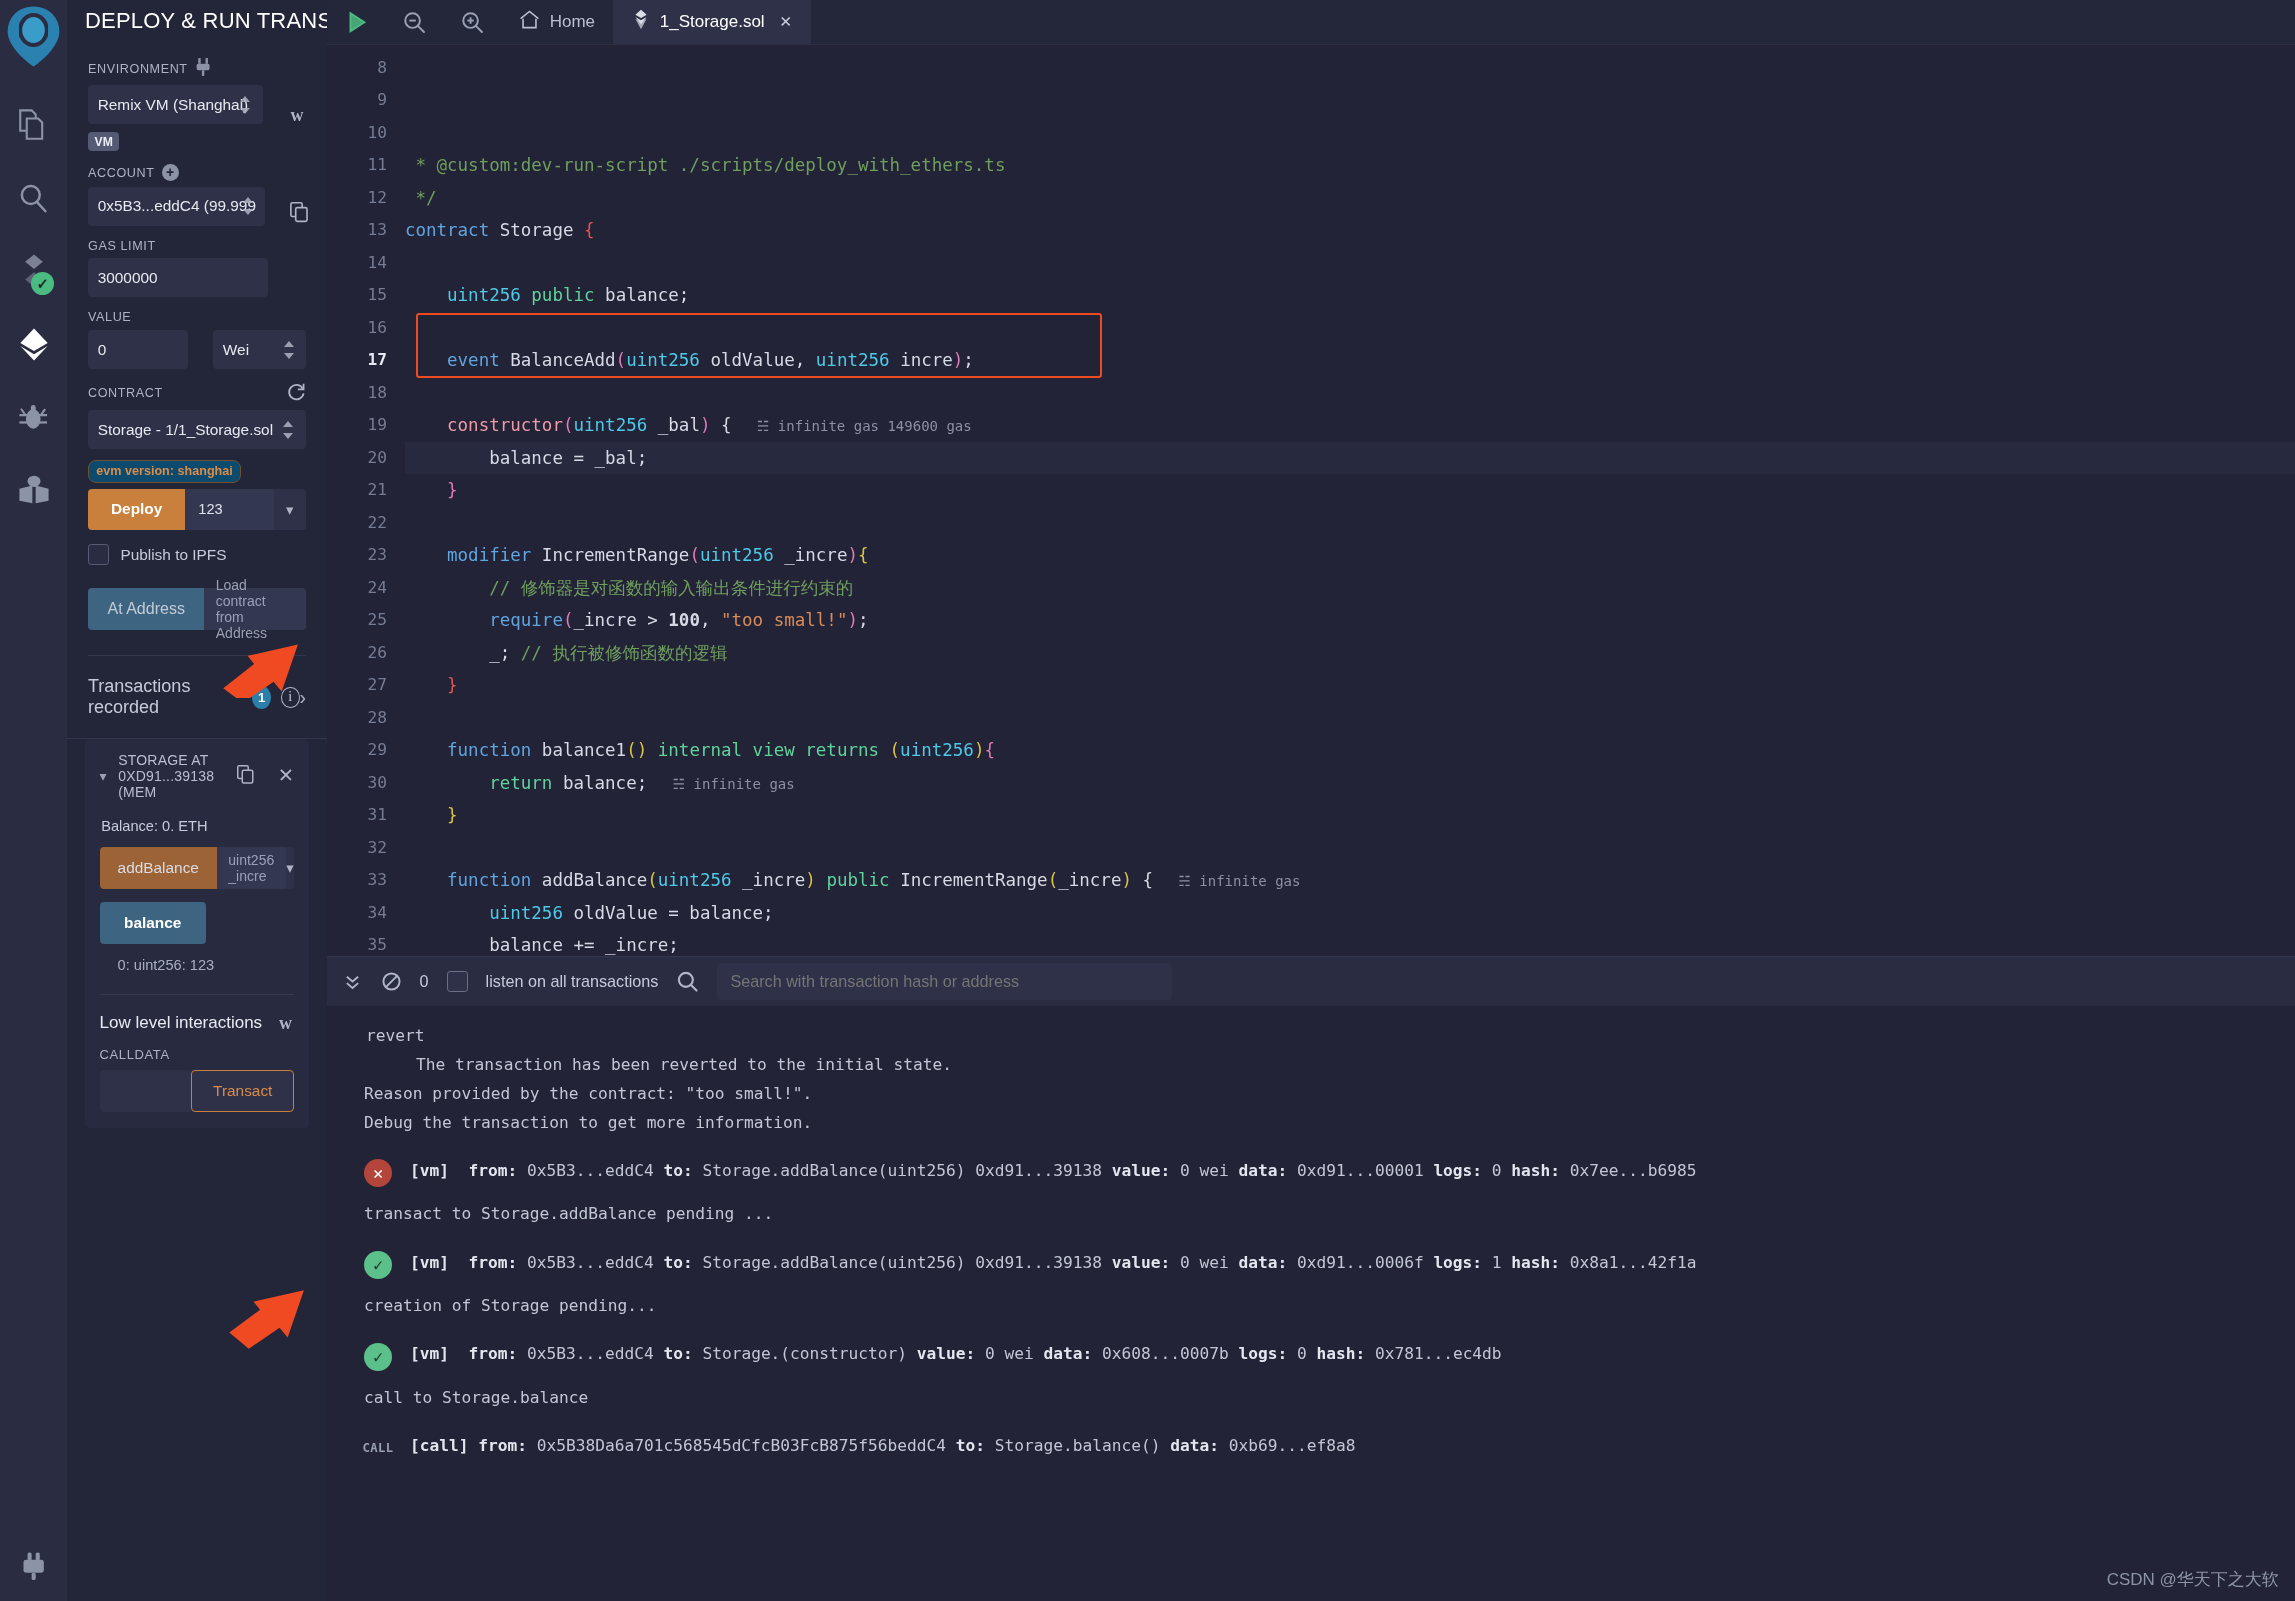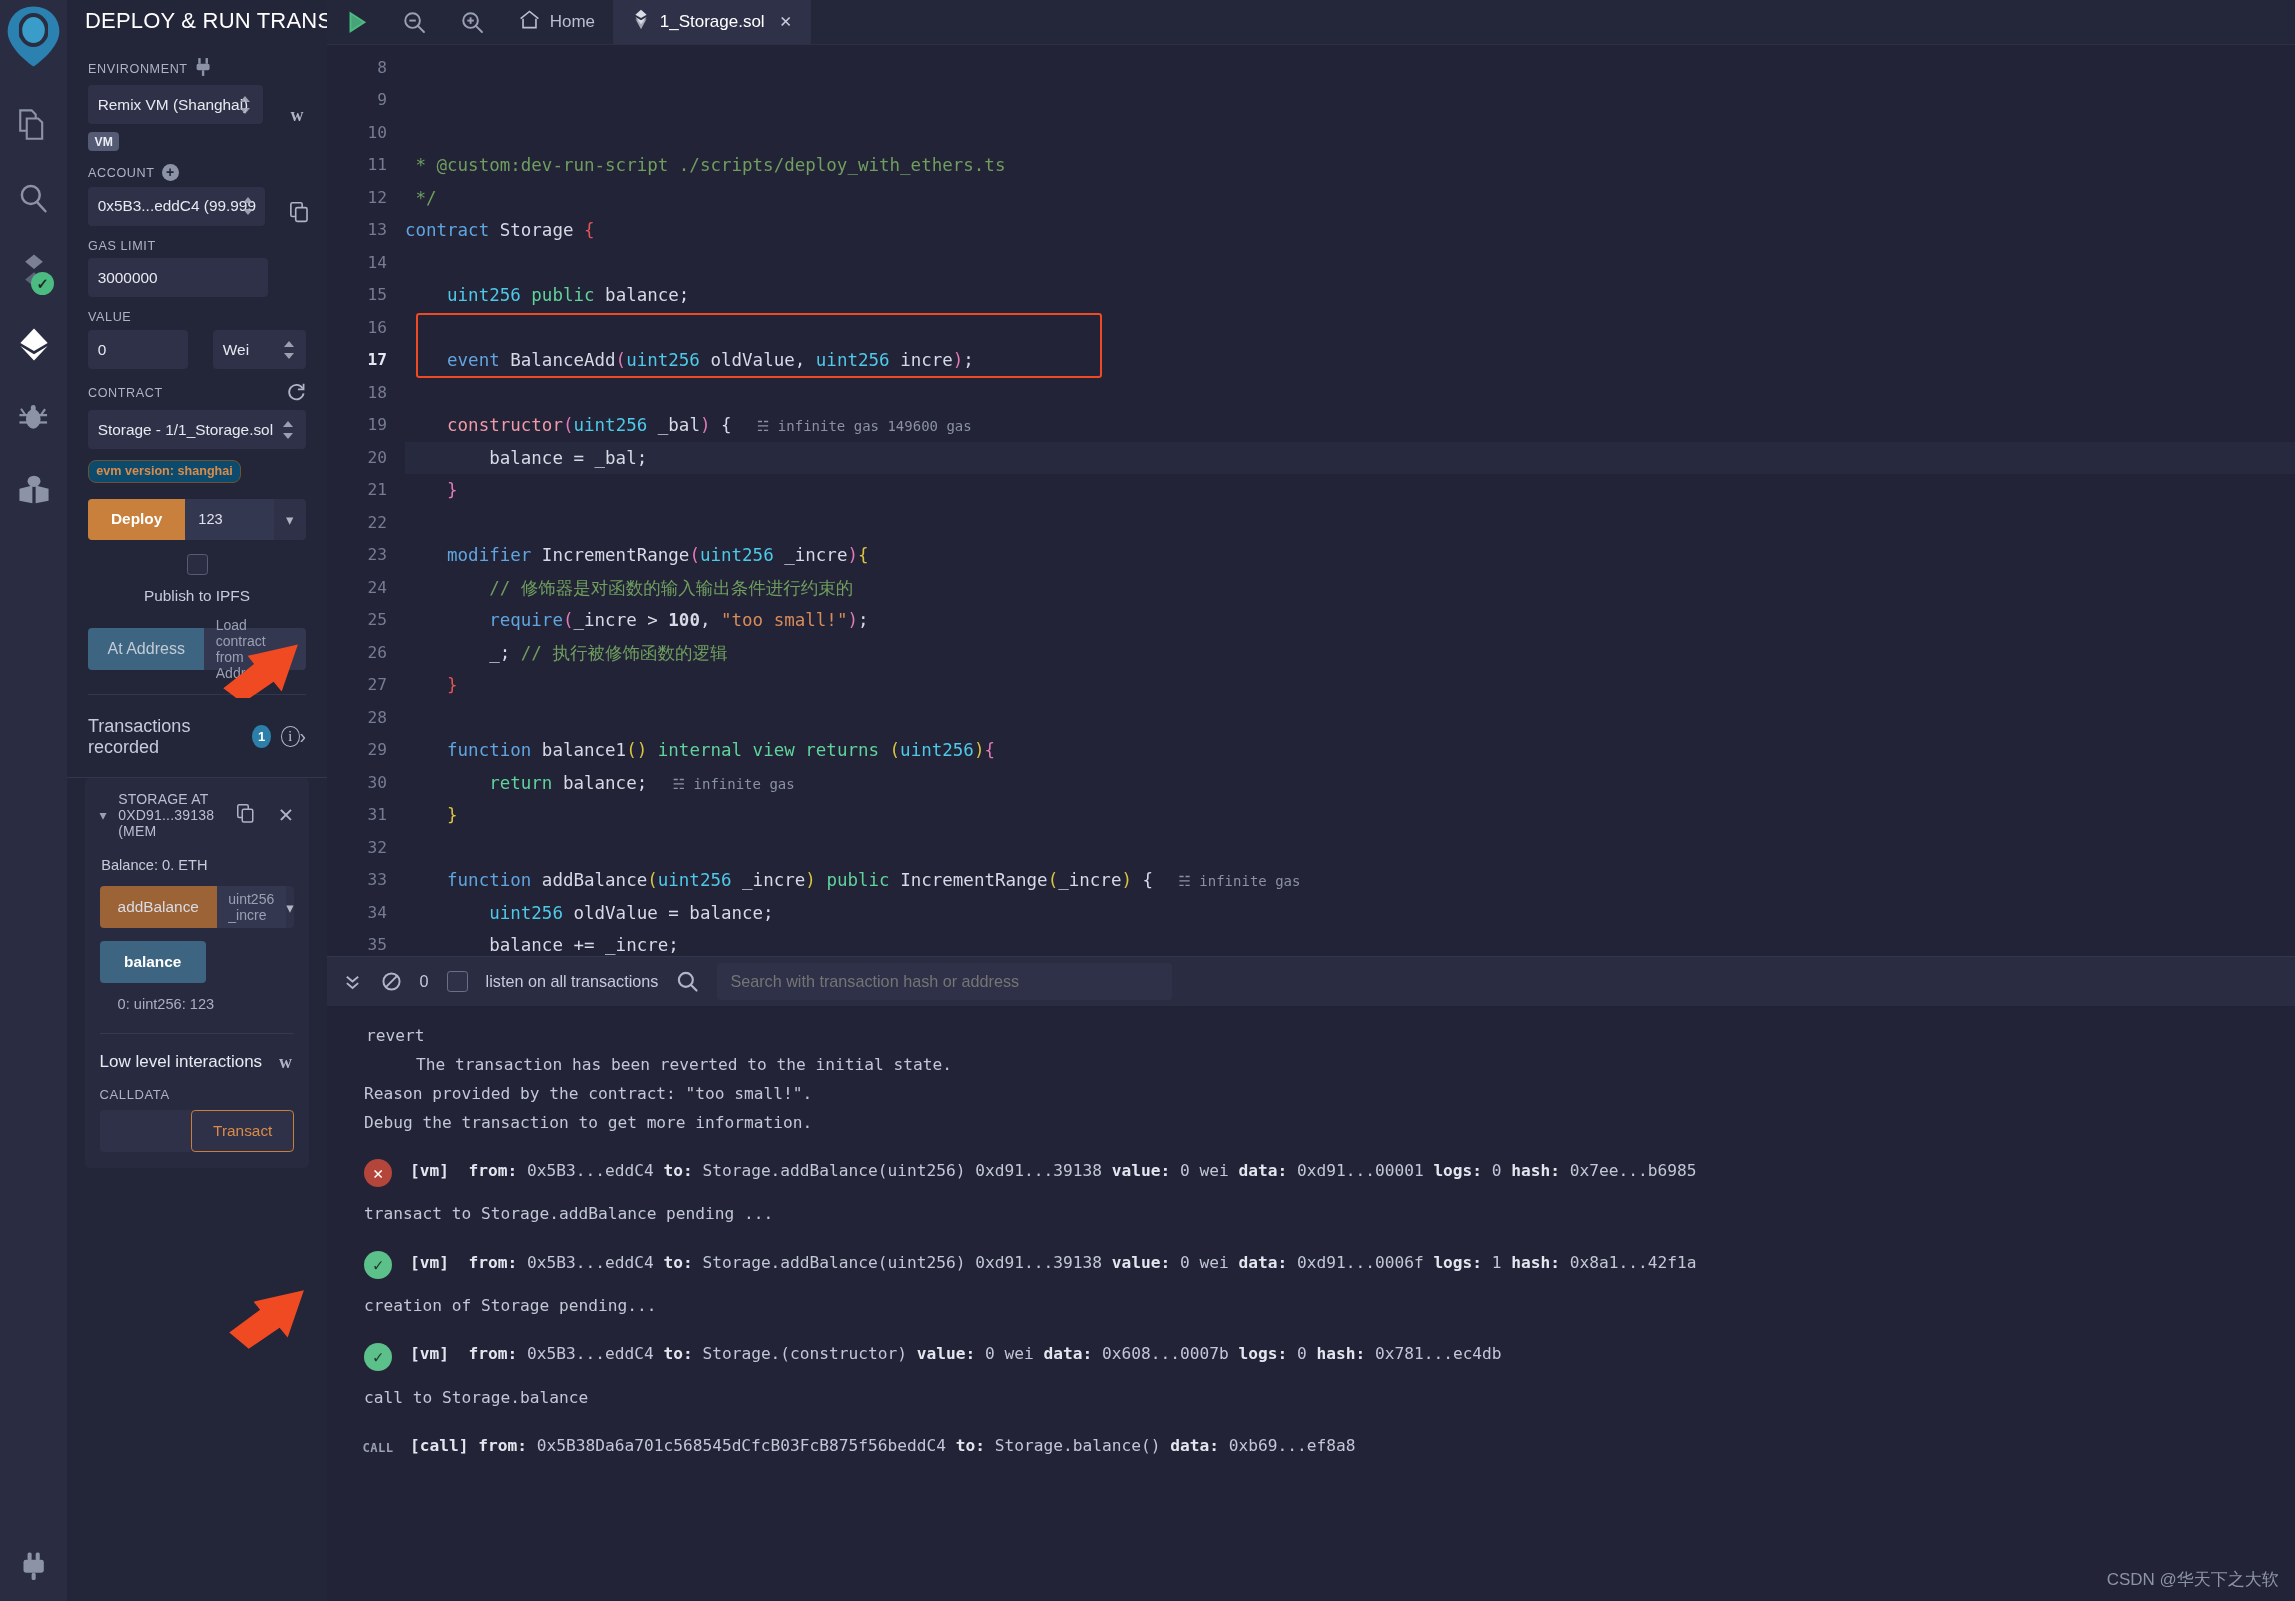--- a/index.html
+++ b/index.html
@@ -78,34 +78,34 @@
     width: 17px; height: 17px; border-radius: 50%; background: #8d93a6;
     color: #232539; font-size: 14px; line-height: 16.2px; text-align: center; font-weight: bold;
   }
   .icon-btn { color: #aeb4c4; cursor: pointer; }
 
   .evm-badge {
     display: inline-block; margin-top: 11px; border: 0.8px solid #6d5232;
     background: #0c4a6e; color: #d98c4a; border-radius: 8px;
     font-size: 12.6px; padding: 3.2px 7.3px; font-weight: 600;
   }
-  .deploy-row { display: flex; margin-top: 16px; align-items: stretch; }
+  .deploy-row { display: flex; margin-top: 6px; align-items: stretch; }
   .btn-deploy {
     background: #c8803c; color: #fff; font-weight: bold; font-size: 15.4px;
     border: none; border-radius: 4.1px 0 0 4.1px; padding: 0 23px; height: 41px; cursor: pointer;
   }
   .deploy-input {
     flex: 1; background: #343750; border: none; color: #dfe2ec; font-size: 14.6px;
     padding: 0 13px; height: 41px;
   }
   .deploy-caret {
     width: 32.5px; height: 41px; background: #2e3147; border-radius: 0 4.1px 4.1px 0;
     display: flex; align-items: center; justify-content: center; color: #aeb4c4; font-size: 14.6px;
   }
-  .cb-row { display: flex; align-items: center; gap: 11.4px; margin-top: 14.6px; flex-direction: column; }
+  .cb-row { display: flex; align-items: center; gap: 11.4px; margin-top: 14.6px; }
   .cbox {
     width: 21px; height: 21px; border: 1.2px solid #575c76; border-radius: 3.2px; background: #2a2c42;
   }
   .cb-label { font-size: 15.4px; color: #c6cbda; }
   .at-row { display: flex; margin-top: 23px; }
   .btn-at {
     background: #3d6480; color: #c3cbd6; font-size: 16px; border: none;
     border-radius: 4.1px 0 0 4.1px; padding: 0 19.5px; height: 42px; cursor: pointer;
   }
   .at-input {

